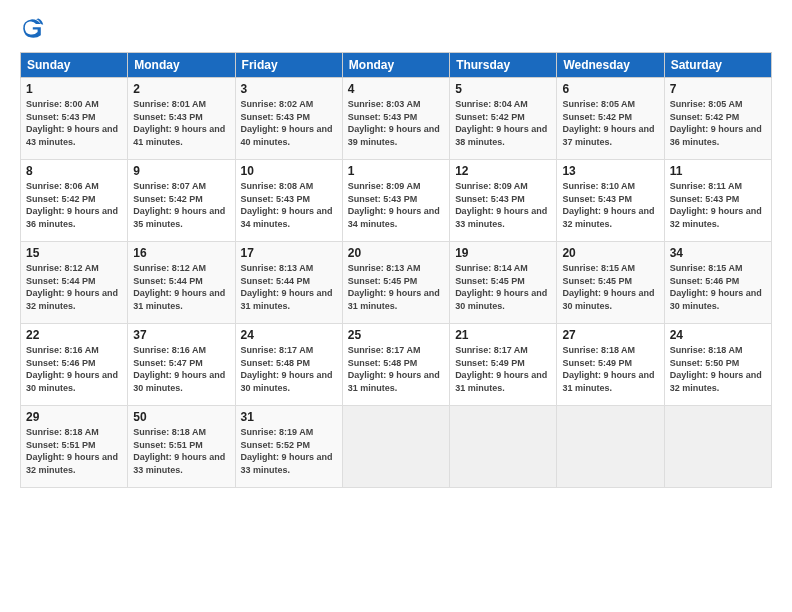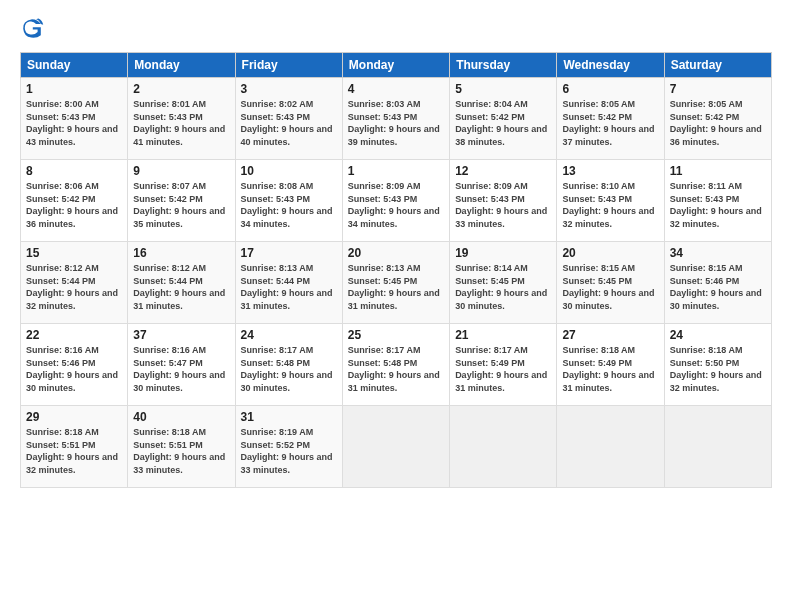--- a/index.html
+++ b/index.html
@@ -364,21 +364,21 @@
         <tr>
           <td>
           <span class="day-num">29</span>
           <div class="day-info">
             Sunrise: 8:18 AM<br>
             Sunset: 5:51 PM<br>
             Daylight: 9 hours and 32 minutes.
           </div>
         </td>
           <td>
-          <span class="day-num">40</span>
+          <span class="day-num">50</span>
           <div class="day-info">
             Sunrise: 8:18 AM<br>
             Sunset: 5:51 PM<br>
             Daylight: 9 hours and 33 minutes.
           </div>
         </td>
           <td>
           <span class="day-num">31</span>
           <div class="day-info">
             Sunrise: 8:19 AM<br>

